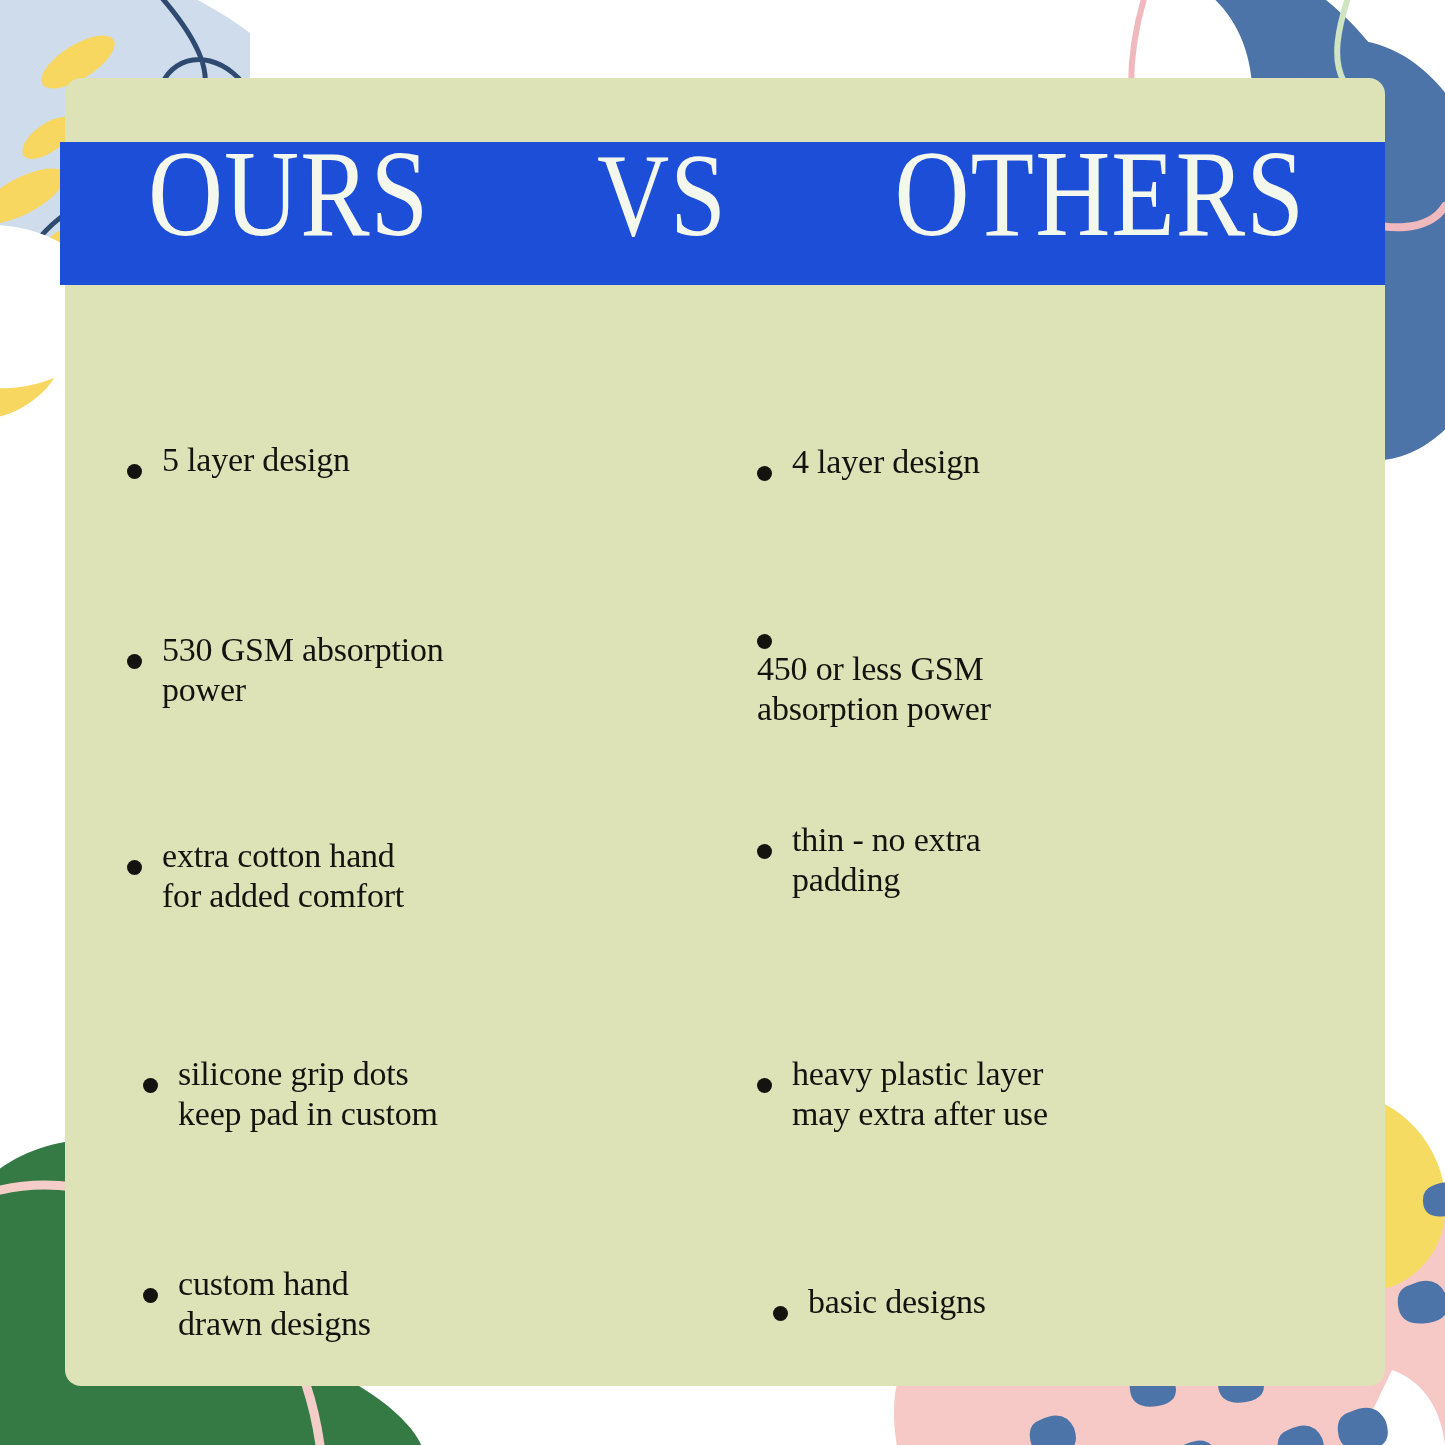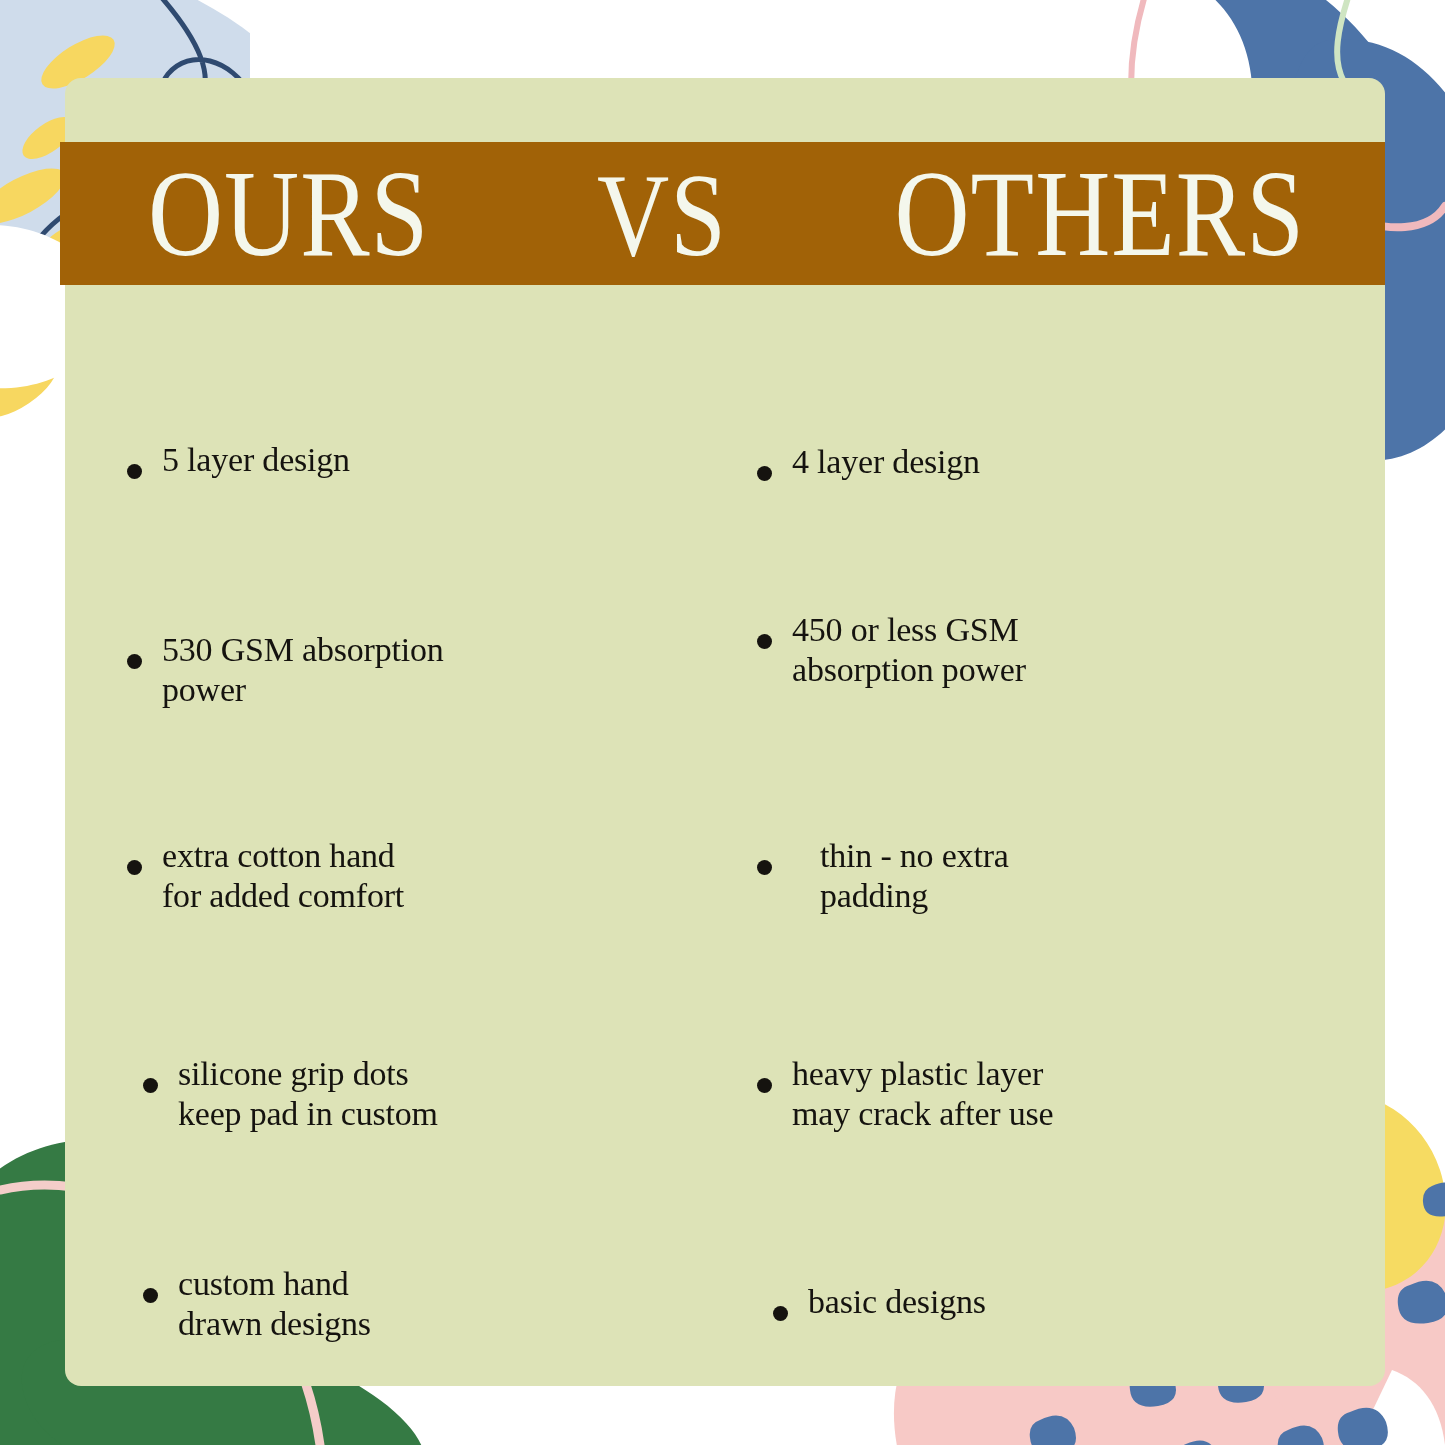--- a/index.html
+++ b/index.html
@@ -45,23 +45,23 @@
     border-radius: 16px;
     z-index: 5;
   }
 
   #title-banner {
     position: absolute;
     left: -5px;
     top: 64px;
     width: 1325px;
     height: 143px;
-    background: #a16207;
-    display: flex;
-    align-items: center;
+    background: #1d4ed8;
+    display: flex;
+    align-items: flex-start;
     z-index: 6;
   }
 
   .title-row {
     display: flex;
     align-items: baseline;
     width: 100%;
     padding: 0 80px 0 88px;
     box-sizing: border-box;
     justify-content: space-between;
@@ -126,22 +126,22 @@
   }
 
   
   .left  .row0 { top: 126px;  left: 62px;  }
   .left  .row1 { top: 316px;  left: 62px;  }
   .left  .row2 { top: 522px;  left: 62px;  }
   .left  .row3 { top: 740px;  left: 78px;  }
   .left  .row4 { top: 950px;  left: 78px;  }
 
   .right .row0 { top: 128px;  left: 32px;  }
-  .right .row1 { top: 296px;  left: 32px;  }
-  .right .row2 { top: 522px;  left: 32px; gap: 28px;  }
+  .right .row1 { top: 296px;  left: 32px; flex-direction: column;  }
+  .right .row2 { top: 506px;  left: 32px;  }
   .right .row3 { top: 740px;  left: 32px;  }
   .right .row4 { top: 968px;  left: 48px;  }
 </style>
 </head>
 <body>
 
 <div id="stage">
 
   <div id="backdrop">
     <svg width="1445" height="1445" viewBox="0 0 1445 1445" xmlns="http://www.w3.org/2000/svg">
@@ -267,21 +267,21 @@
 absorption power</span>
         </div>
         <div class="bullet-item row2">
           <span class="bullet-dot"></span>
           <span class="bullet-text">thin - no extra
 padding</span>
         </div>
         <div class="bullet-item row3">
           <span class="bullet-dot"></span>
           <span class="bullet-text">heavy plastic layer
-may crack after use</span>
+may extra after use</span>
         </div>
         <div class="bullet-item row4">
           <span class="bullet-dot"></span>
           <span class="bullet-text">basic designs</span>
         </div>
       </div>
 
     </div>
   </div>
 </div>

